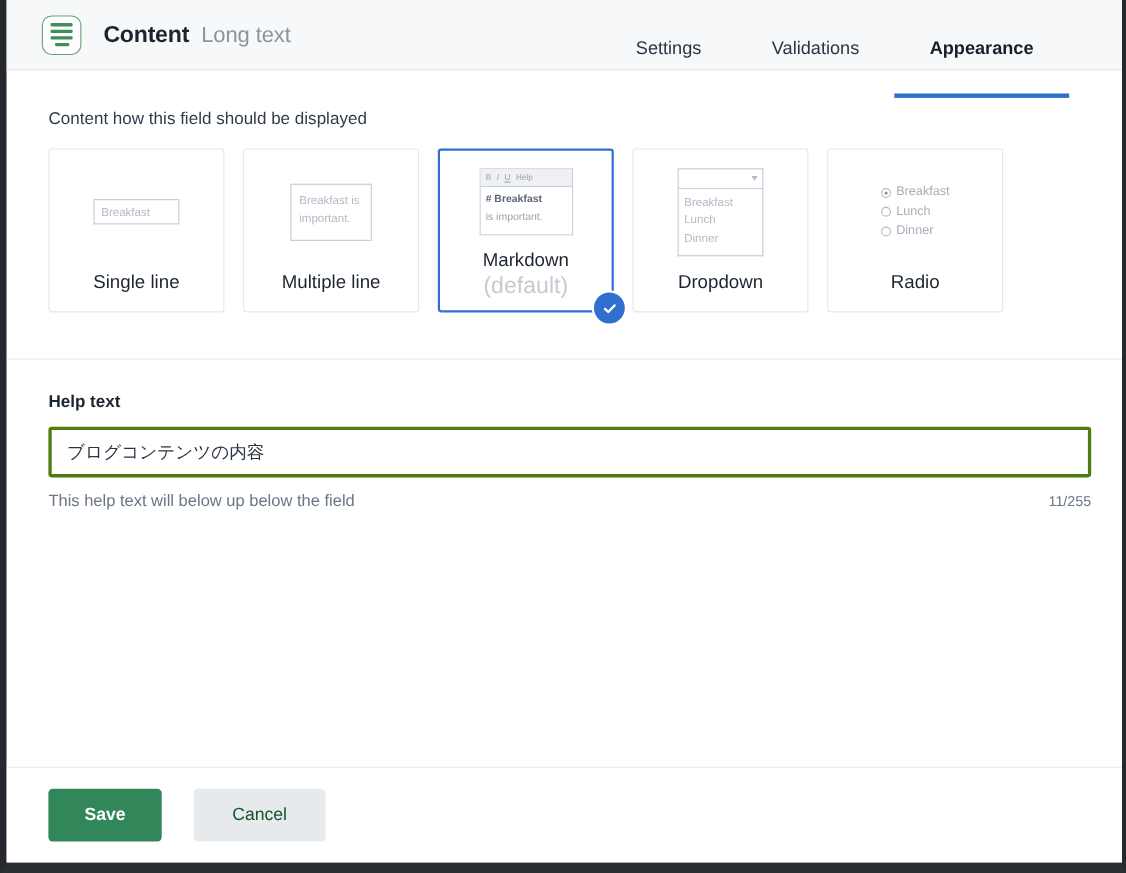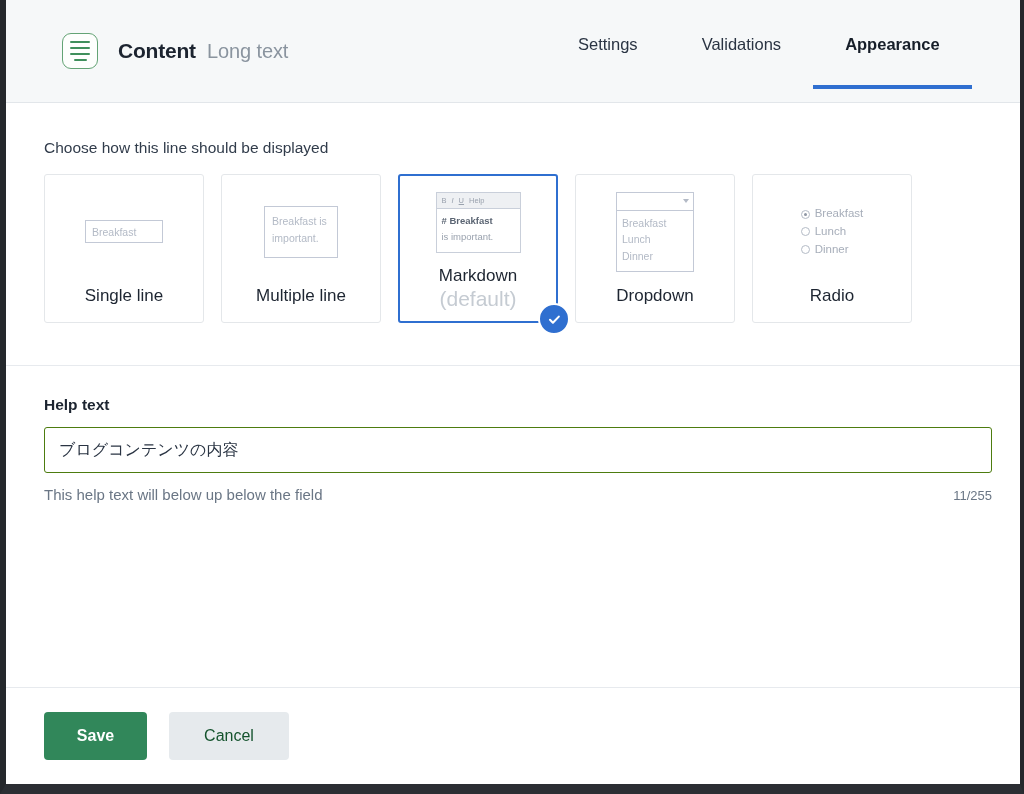--- a/index.html
+++ b/index.html
@@ -32,27 +32,26 @@
   .inner {
     position: relative;
     width: 100%;
     height: 100%;
     background: #ffffff;
   }
 
   
   .header {
     position: relative;
-    height: 103px;
+    height: 64px;
     box-sizing: border-box;
     background: #f6f8f9;
     border-bottom: 1px solid #e2e6ea;
     display: flex;
     align-items: center;
-    padding-left: 24px;
   }
   .header-left {
     display: flex;
     align-items: center;
     padding-left: 32px;
     flex: 0 0 auto;
   }
   .field-icon {
     width: 36px;
     height: 36px;
@@ -317,21 +316,21 @@
   .help-label {
     font-size: 15.5px;
     font-weight: bold;
     color: #1c2430;
     margin-bottom: 13px;
   }
   .help-input {
     width: 100%;
     height: 46px;
     box-sizing: border-box;
-    border: 1px solid #4d7c0f;
+    border: 3px solid #4d7c0f;
     border-radius: 3px;
     padding: 0 14px;
     font-size: 16px;
     color: #2a3443;
     font-family: "Liberation Sans", sans-serif;
     background: #ffffff;
     outline: none;
   }
   .help-foot {
     display: flex;
@@ -347,27 +346,27 @@
     font-size: 13px;
     color: #6a7685;
   }
 
   
   .footer {
     position: absolute;
     left: 0;
     right: 0;
     bottom: 0;
-    height: 97px;
+    height: 87px;
     box-sizing: border-box;
     border-top: 1px solid #e7eaee;
     display: flex;
     align-items: center;
     padding-left: 38px;
-    gap: 22px;
+    gap: 29px;
     background: #ffffff;
   }
   .btn {
     border: none;
     border-radius: 4px;
     font-size: 16px;
     font-family: "Liberation Sans", sans-serif;
     cursor: pointer;
     box-sizing: border-box;
   }
@@ -406,21 +405,21 @@
     </div>
 
     <div class="tabs">
       <div class="tab">Settings</div>
       <div class="tab">Validations</div>
       <div class="tab active">Appearance</div>
     </div>
   </div>
 
   <div class="section-display">
-    <div class="section-label">Choose how this line should be displayed</div>
+    <div class="section-label">Content how this field should be displayed</div>
 
     <div class="cards">
 
       <div class="card">
         <div class="card-preview">
           <div class="pv-singleline">Breakfast</div>
         </div>
         <div class="card-label">Single line</div>
       </div>
 

